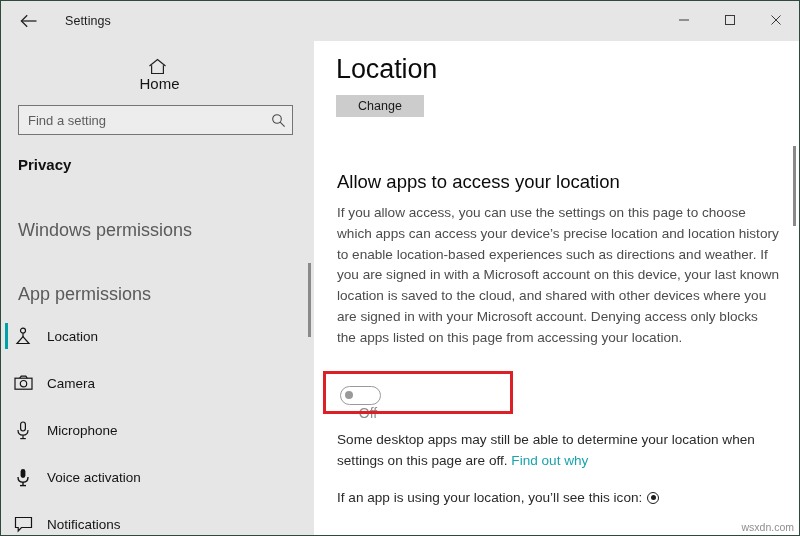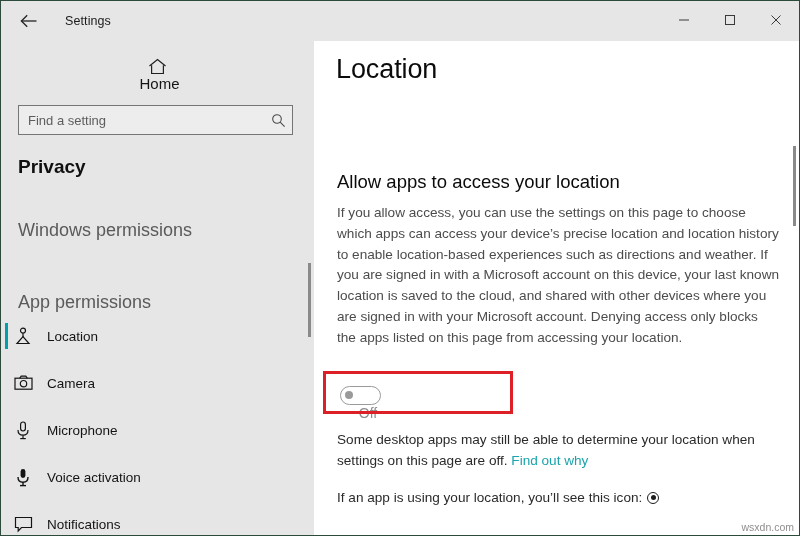--- a/index.html
+++ b/index.html
@@ -102,21 +102,21 @@
   #search-input::placeholder { color: #5d5d5d; opacity: 1; }
   #search-icon {
     width: 28px;
     display: flex; align-items: center; justify-content: center;
     color: #4a4a4a;
   }
 
   .section-header {
     position: absolute;
     left: 17px;
-    font-size: 19px;
+    font-size: 15px;
     font-weight: bold;
     color: #101010;
   }
   .nav-group-label {
     position: absolute;
     left: 17px;
     font-size: 18px;
     color: #5a5a5a;
   }
 
@@ -333,21 +333,21 @@
           <circle cx="6" cy="6" r="4.3" fill="none" stroke="currentColor" stroke-width="1.1"></circle>
           <line x1="9.2" y1="9.2" x2="13.6" y2="13.6" stroke="currentColor" stroke-width="1.1"></line>
         </svg>
       </span>
     </div>
 
     <div class="section-header" style="top:115px;">Privacy</div>
 
     <div class="nav-group-label" style="top:179px;">Windows permissions</div>
 
-    <div class="nav-group-label" style="top:251px;">App permissions</div>
+    <div class="nav-group-label" style="top:243px;">App permissions</div>
 
     <div class="nav-item" style="top:278px;">
       <span class="accent"></span>
       <span class="nav-icon">
         <svg width="18" height="19" viewBox="0 0 18 19" aria-hidden="true">
           <circle cx="9" cy="3.6" r="2.5" fill="none" stroke="currentColor" stroke-width="1.2"></circle>
           <path d="M9 6.3 L9 10" fill="none" stroke="currentColor" stroke-width="1.2"></path>
           <path d="M3 16.5 L9 9.6 L15 16.5 Z" fill="none" stroke="currentColor" stroke-width="1.2"></path>
         </svg>
       </span>
@@ -398,20 +398,21 @@
       <span class="nav-label">Notifications</span>
     </div>
 
     <div id="sidebar-scrollbar"></div>
   </div>
 
   <div id="main">
 
     <div id="page-title">Location</div>
 
+    <button id="change-button">Change</button>
 
     <div id="section-title">Allow apps to access your location</div>
 
     <div id="body-paragraph">If you allow access, you can use the settings on this page to choose which apps can access your device’s precise location and location history to enable location-based experiences such as directions and weather. If you are signed in with a Microsoft account on this device, your last known location is saved to the cloud, and shared with other devices where you are signed in with your Microsoft account. Denying access only blocks the apps listed on this page from accessing your location.</div>
 
     <div id="toggle-row">
       <div id="toggle-switch">
         <div id="toggle-knob"></div>
       </div>
       <div id="toggle-state-label">Off</div>

